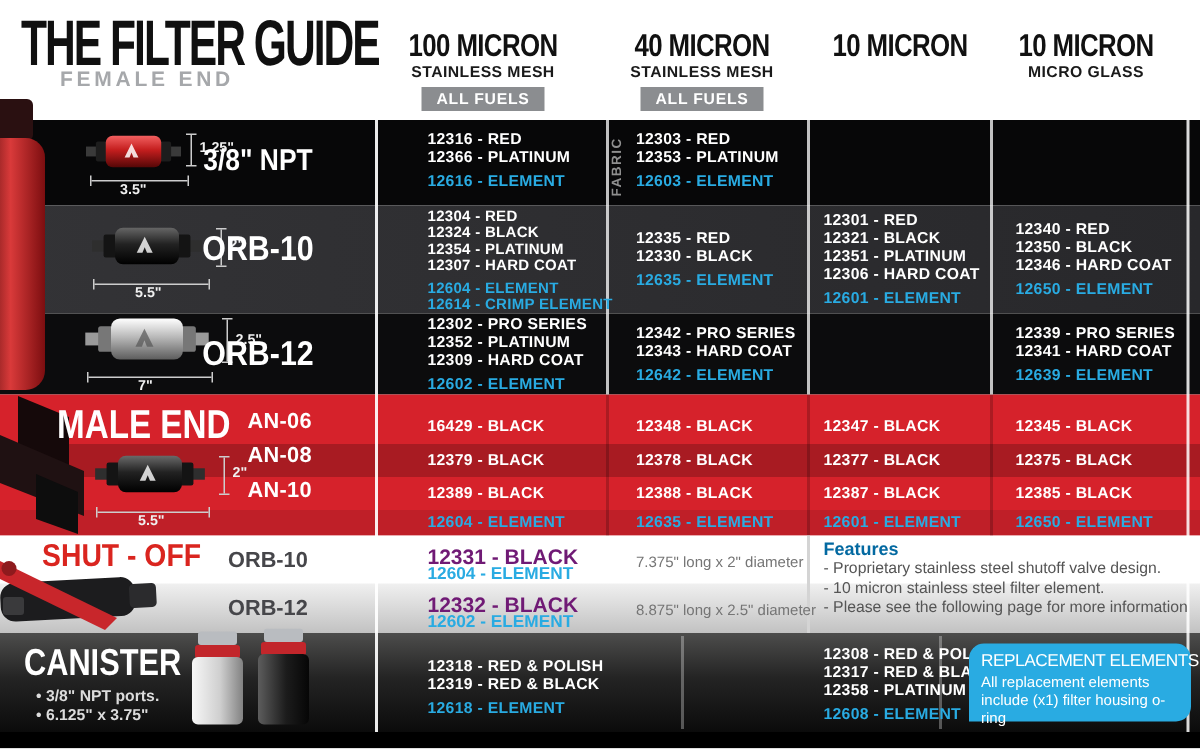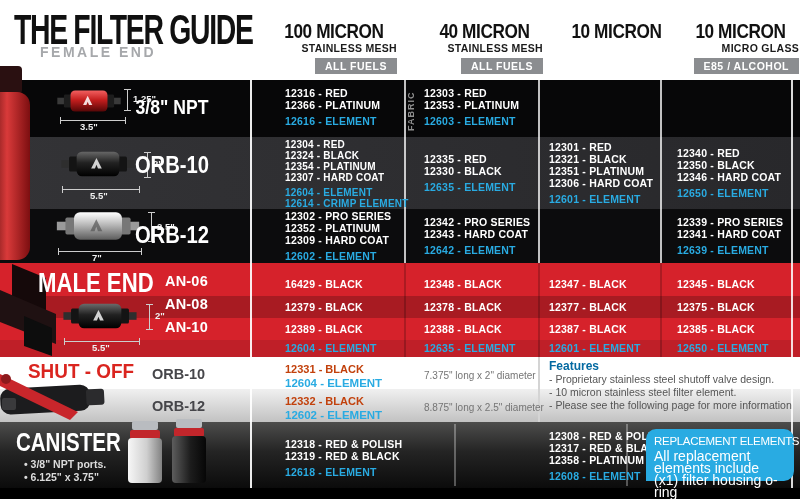--- a/index.html
+++ b/index.html
@@ -9,21 +9,21 @@
   
   .pn{font-size:10.5px;line-height:12px;font-weight:700;color:#fff;white-space:nowrap;letter-spacing:.2px}
   .el{font-size:10.5px;line-height:12px;font-weight:700;color:#29abe2;white-space:nowrap;letter-spacing:.2px;margin-top:4px}
   .el + .el{margin-top:0}
   .cell{position:absolute}
   .lh11 .pn,.lh11 .el{line-height:11px;font-size:10px}
   
   .title{position:absolute;font-weight:700;color:#101010;letter-spacing:-2px;
          transform:scaleX(.66);transform-origin:left top;white-space:nowrap}
   .subtitle{position:absolute;font-weight:700;color:#a6a8ab;letter-spacing:2.5px;white-space:nowrap}
-  .colhead{position:absolute;top:20px;width:150px;text-align:right}
+  .colhead{position:absolute;top:20px;width:150px;text-align:center}
   .micron{font-size:21px;line-height:22px;font-weight:700;color:#111;letter-spacing:-.5px;
           transform:scaleX(.82);white-space:nowrap}
   .media{font-size:10.5px;font-weight:700;color:#1a1a1a;letter-spacing:.3px}
   .badge{display:inline-block;background:#8b8d90;color:#fff;font-size:10.5px;font-weight:700;
          padding:2px 10px;margin-top:4px;letter-spacing:.5px;white-space:nowrap}
   
   .rowlab{position:absolute;left:126px;width:92px;text-align:center;color:#fff;font-weight:700;
           transform:scaleX(.88);white-space:nowrap}
   
   .hline{position:absolute;height:7px;border-left:1px solid #cdcdcd;border-right:1px solid #cdcdcd;
@@ -31,25 +31,25 @@
   .vline{position:absolute;width:7px;border-top:1px solid #cdcdcd;border-bottom:1px solid #cdcdcd;
          background:linear-gradient(#cdcdcd,#cdcdcd) center/1px 100% no-repeat}
   .dim-lab{position:absolute;color:#f0f0f0;font-size:9.5px;font-weight:700;white-space:nowrap}
   
   .fabric{position:absolute;writing-mode:vertical-rl;transform:rotate(180deg);color:#8f8f8f;
           font-size:9px;font-weight:700;letter-spacing:1px}
   .divider{position:absolute;width:2px}
   .callout{position:absolute;background:#29abe2;color:#fff;border-radius:10px;border-bottom-left-radius:0;
            padding:6px 8px;box-sizing:border-box}
   .callout .t{font-size:11.5px;font-weight:400;letter-spacing:-.3px;white-space:nowrap}
-  .callout .b{font-size:14px;line-height:12px;margin-top:3px}
+  .callout .b{font-size:10px;line-height:12px;margin-top:3px}
   .feat-h{position:absolute;font-size:12px;font-weight:700;color:#0369a1}
   .feat{position:absolute;font-size:10.5px;color:#555;white-space:nowrap}
   .size-note{position:absolute;font-size:10px;color:#757575;white-space:nowrap}
-  .dark-pn{position:absolute;font-size:11px;font-weight:700;color:#c2410c;white-space:nowrap}
+  .dark-pn{position:absolute;font-size:14px;font-weight:700;color:#701a75;white-space:nowrap}
   .blue-pn{position:absolute;font-size:11.5px;font-weight:700;color:#29abe2;white-space:nowrap}
   .sec-title{position:absolute;font-weight:700;white-space:nowrap;transform-origin:left top}
   .bullet{position:absolute;font-size:10.5px;font-weight:700;color:#dcdcdc;white-space:nowrap}
 </style>
 </head>
 <body>
 
 <div class="stage">
 
   <div class="abs" style="left:0;top:80px;width:800px;height:57px;background:#070708"></div>
@@ -87,21 +87,20 @@
     <div class="micron">40 MICRON</div>
     <div class="media">STAINLESS MESH</div>
     <div class="badge">ALL FUELS</div>
   </div>
   <div class="colhead" style="left:525px">
     <div class="micron">10 MICRON</div>
   </div>
   <div class="colhead" style="left:649px">
     <div class="micron">10 MICRON</div>
     <div class="media">MICRO GLASS</div>
-    <div class="badge">E85 / ALCOHOL</div>
   </div>
 
   <svg class="abs" style="left:-16px;top:64px" width="62" height="200" viewBox="0 0 62 200">
     <defs>
         <linearGradient id="gBot" x1="0" y1="0" x2="1" y2="0">
       <stop offset="0" stop-color="#3d0506"></stop>
           <stop offset="0.5" stop-color="#d93a3a"></stop>
           <stop offset="1" stop-color="#7c0e10"></stop>
         </linearGradient>
       </defs>

